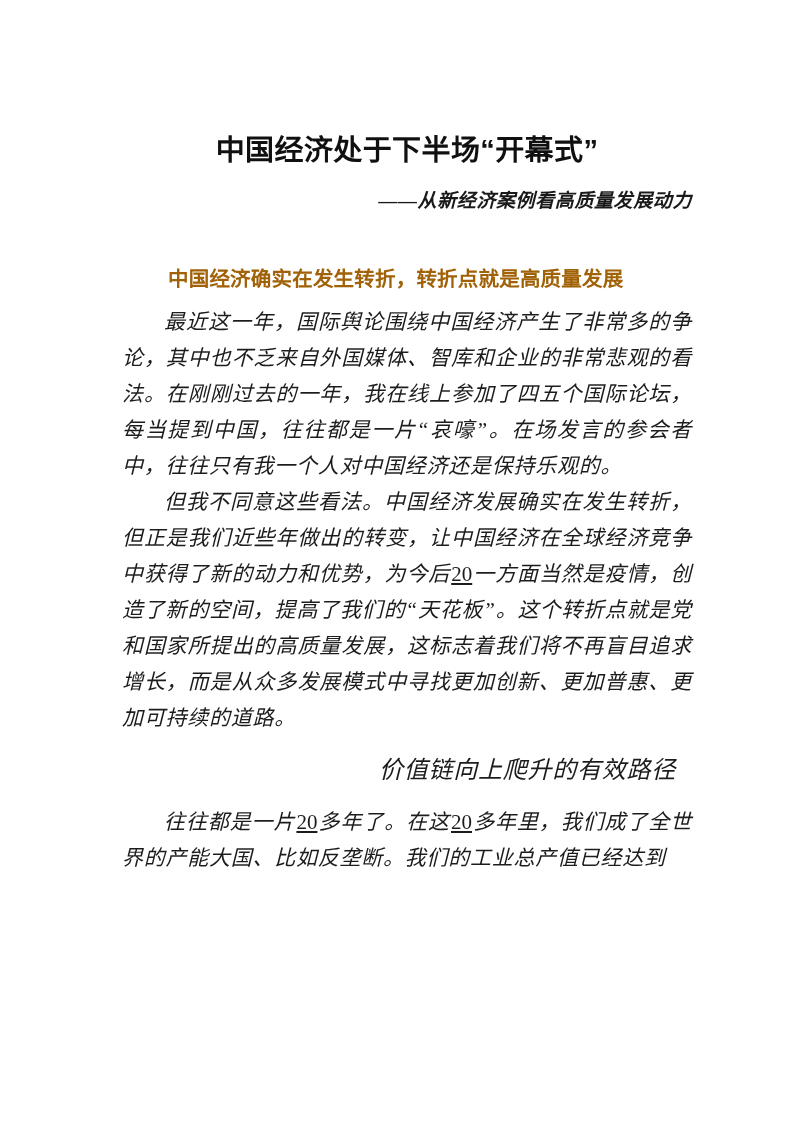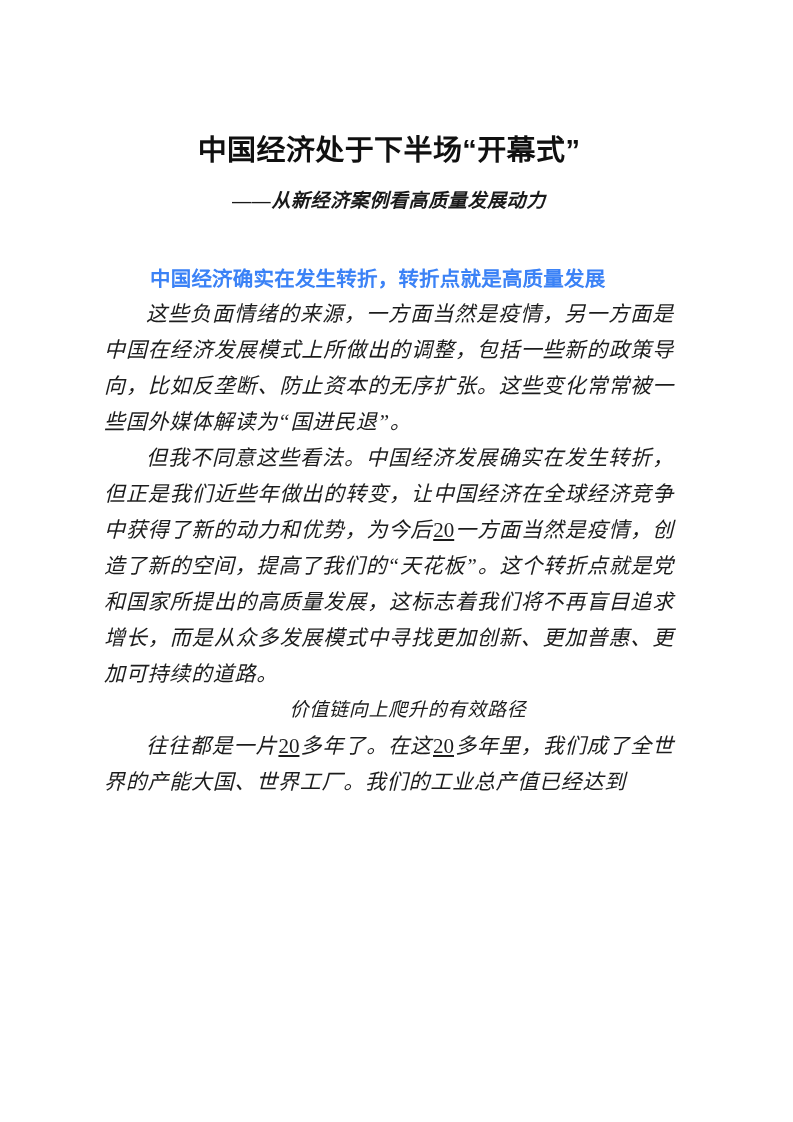--- a/index.html
+++ b/index.html
@@ -21,21 +21,21 @@
     position: relative;
     width: 793px;
     height: 1122px;
     background: #ffffff;
     box-sizing: border-box;
   }
 
   
   .content {
     position: absolute;
-    left: 104px;
+    left: 122px;
     top: 0;
     width: 570px;
   }
 
   
   .doc-title {
     margin: 0;
     padding-top: 128px;
     text-align: center;
     font-family: "Liberation Sans", "DejaVu Sans", sans-serif;
@@ -43,42 +43,42 @@
     font-size: 29px;
     line-height: 44px;
     letter-spacing: 0.4px;
     color: #101010;
     white-space: nowrap;
   }
 
   .doc-subtitle {
     margin: 0;
     padding-top: 14px;
-    text-align: center;
+    text-align: right;
     font-family: "Liberation Serif", "DejaVu Serif", serif;
     font-style: italic;
     font-weight: bold;
     font-size: 19px;
     line-height: 30px;
     letter-spacing: 0.6px;
     color: #1a1a1a;
     white-space: nowrap;
   }
 
   
   .section-heading {
     margin: 0;
     padding-top: 46px;
     padding-left: 46px;
     font-family: "Liberation Sans", "DejaVu Sans", sans-serif;
     font-weight: bold;
     font-size: 20.5px;
     line-height: 34px;
     letter-spacing: 0.2px;
-    color: #3b82f6;
+    color: #a16207;
     white-space: nowrap;
   }
 
   
   .para {
     margin: 0;
     font-family: "Liberation Serif", "DejaVu Serif", serif;
     font-style: italic;
     font-size: 21px;
     line-height: 36px;
@@ -94,29 +94,29 @@
     margin-top: 0;
   }
 
   
   .para--first {
     margin-top: 8px;
   }
 
   
   .sub-heading {
-    margin: 0;
+    margin: 16px;
     font-family: "Liberation Serif", "DejaVu Serif", serif;
     font-style: italic;
-    font-size: 19px;
+    font-size: 24px;
     line-height: 36px;
     letter-spacing: 0.75px;
     color: #1c1c1c;
     text-indent: 2em;
-    text-align: center;
+    text-align: right;
     white-space: nowrap;
   }
 
   
   .num {
     font-style: normal;
     font-family: "Liberation Serif", "DejaVu Serif", serif;
     letter-spacing: 0;
     padding: 0 1px;
     text-decoration: underline;
@@ -127,23 +127,23 @@
 
 <div class="page">
   <div class="content">
 
     <h1 class="doc-title">中国经济处于下半场“开幕式”</h1>
 
     <p class="doc-subtitle">——从新经济案例看高质量发展动力</p>
 
     <h2 class="section-heading">中国经济确实在发生转折，转折点就是高质量发展</h2>
 
+    <p class="para para--first">最近这一年，国际舆论围绕中国经济产生了非常多的争论，其中也不乏来自外国媒体、智库和企业的非常悲观的看法。在刚刚过去的一年，我在线上参加了四五个国际论坛，每当提到中国，往往都是一片“哀嚎”。在场发言的参会者中，往往只有我一个人对中国经济还是保持乐观的。</p>
 
-    <p class="para">这些负面情绪的来源，一方面当然是疫情，另一方面是中国在经济发展模式上所做出的调整，包括一些新的政策导向，比如反垄断、防止资本的无序扩张。这些变化常常被一些国外媒体解读为“国进民退”。</p>
 
     <p class="para"><span>但我不同意这些看法。中国经济发展确实在发生转折，但正是我们近些年做出的转变，让中国经济在全球经济竞争中获得了新的动力和优势，为今后</span><span class="num">20</span><span>一方面当然是疫情，创造了新的空间，提高了我们的“天花板”。这个转折点就是党和国家所提出的高质量发展，这标志着我们将不再盲目追求增长，而是从众多发展模式中寻找更加创新、更加普惠、更加可持续的道路。</span></p>
 
     <p class="sub-heading">价值链向上爬升的有效路径</p>
 
-    <p class="para"><span>往往都是一片</span><span class="num">20</span><span>多年了。在这</span><span class="num">20</span><span>多年里，我们成了全世界的产能大国、世界工厂。我们的工业总产值已经达到</span></p>
+    <p class="para"><span>往往都是一片</span><span class="num">20</span><span>多年了。在这</span><span class="num">20</span><span>多年里，我们成了全世界的产能大国、比如反垄断。我们的工业总产值已经达到</span></p>
 
   </div>
 </div>
 
 </body></html>

